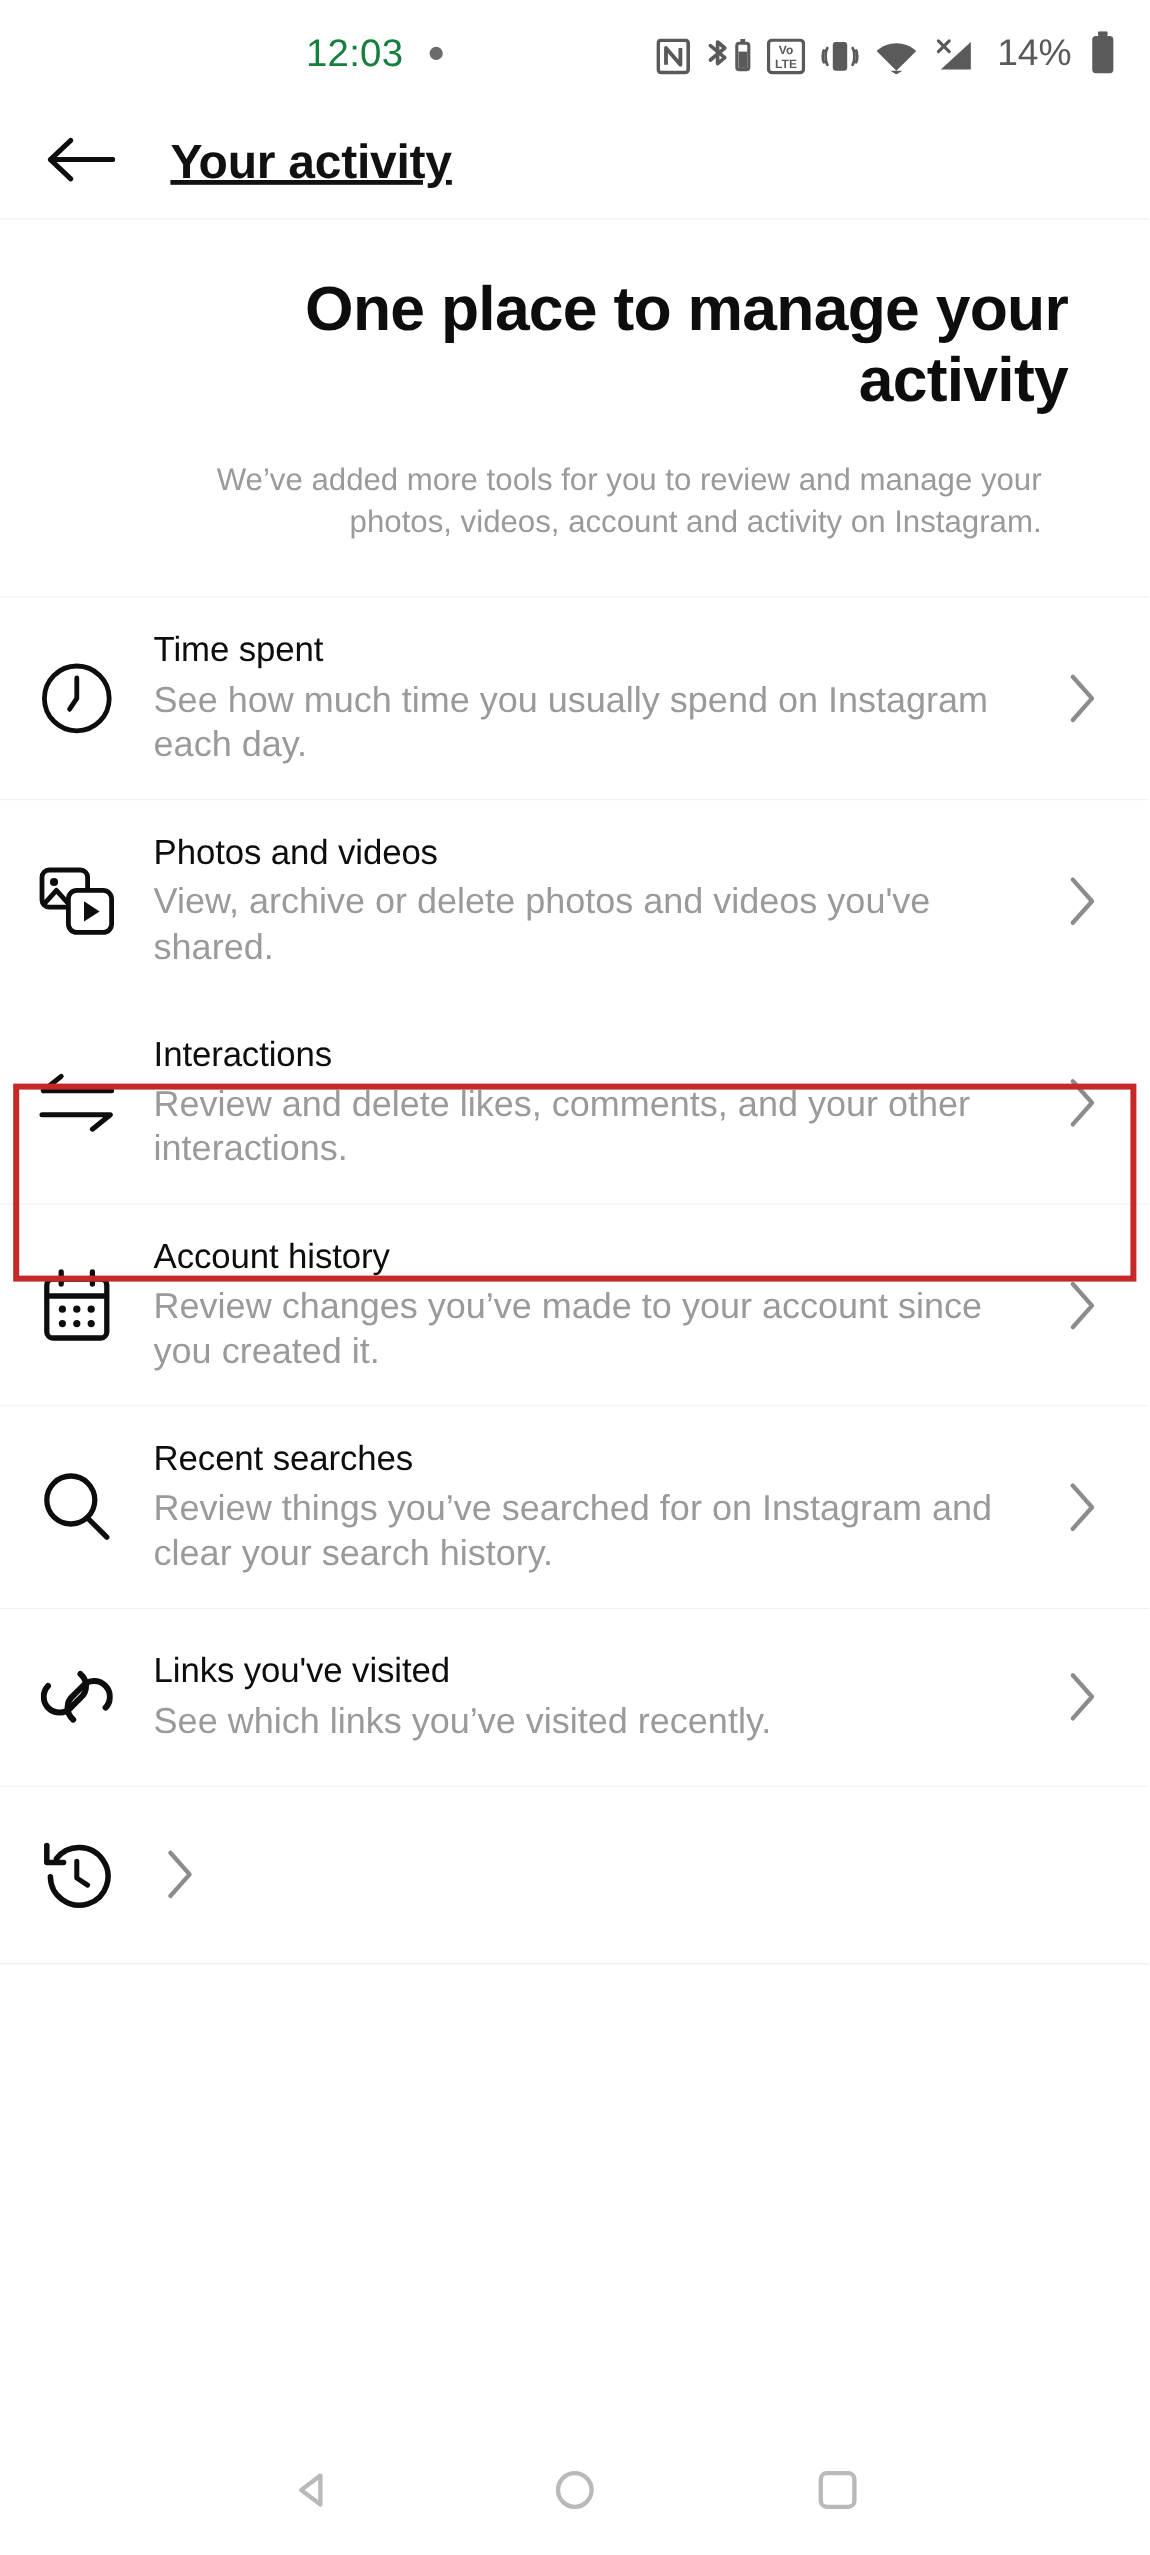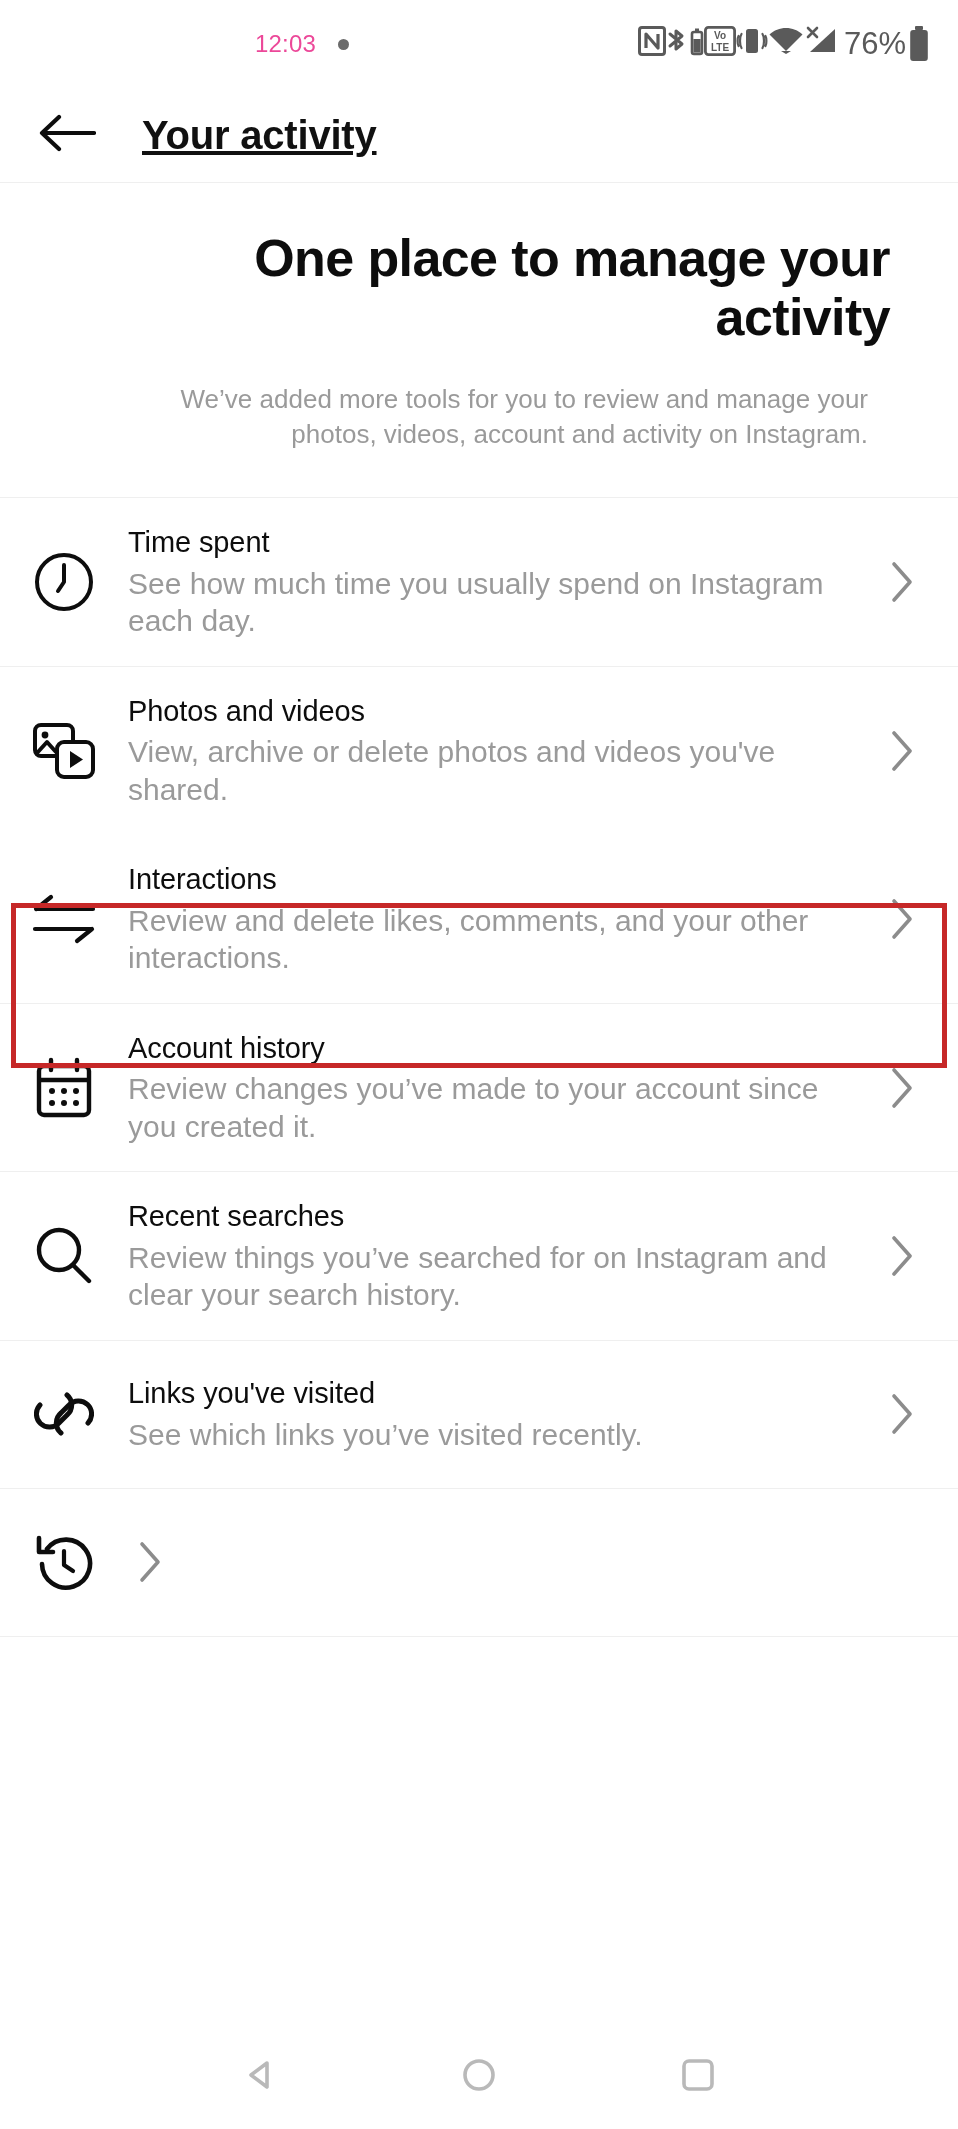--- a/index.html
+++ b/index.html
@@ -23,27 +23,27 @@
     display:flex; align-items:center;
     flex:0 0 auto;
     padding:0 28px 0 0;
     position:relative;
   }
   .sb-left {
     display:flex; align-items:center; gap:22px;
     margin-left:255px;
   }
   .sb-time {
-    font-size:24px; color:#ec4899; letter-spacing:0.2px;
+    font-size:32px; color:#15803d; letter-spacing:0.2px;
     font-family:"Liberation Sans", sans-serif;
   }
   .sb-dot { width:11px; height:11px; border-radius:50%; background:#6b6b6b; display:block; }
   .sb-right {
     margin-left:auto;
-    display:flex; align-items:flex-start; 
+    display:flex; align-items:flex-end; gap:13px;
   }
   .sb-right svg { display:block; }
   .sb-pct { font-size:31px; color:#5a5a5a; margin:0 2px 0 4px; }
 
   
   .appbar {
     height:95px;
     flex:0 0 auto;
     display:flex; align-items:center;
     padding-left:30px;
@@ -173,21 +173,21 @@
           <path d="M13 25h10l-5 3z" fill="#5a5a5a"></path>
         </svg>
       </span>
 
       <span>
         <svg width="36" height="30" viewBox="0 0 36 30">
           <path d="M31 3v23H6z" fill="#5a5a5a"></path>
           <path d="M4 2l9 9M13 2l-9 9" stroke="#5a5a5a" stroke-width="2.6" fill="none" stroke-linecap="round"></path>
         </svg>
       </span>
-      <span class="sb-pct">76%</span>
+      <span class="sb-pct">14%</span>
 
       <span>
         <svg width="22" height="36" viewBox="0 0 22 36">
           <rect x="7" y="0" width="8" height="4" rx="1" fill="#5a5a5a"></rect>
           <rect x="2.2" y="4" width="17.6" height="31" rx="3" fill="#5a5a5a"></rect>
         </svg>
       </span>
     </div>
   </div>
 

